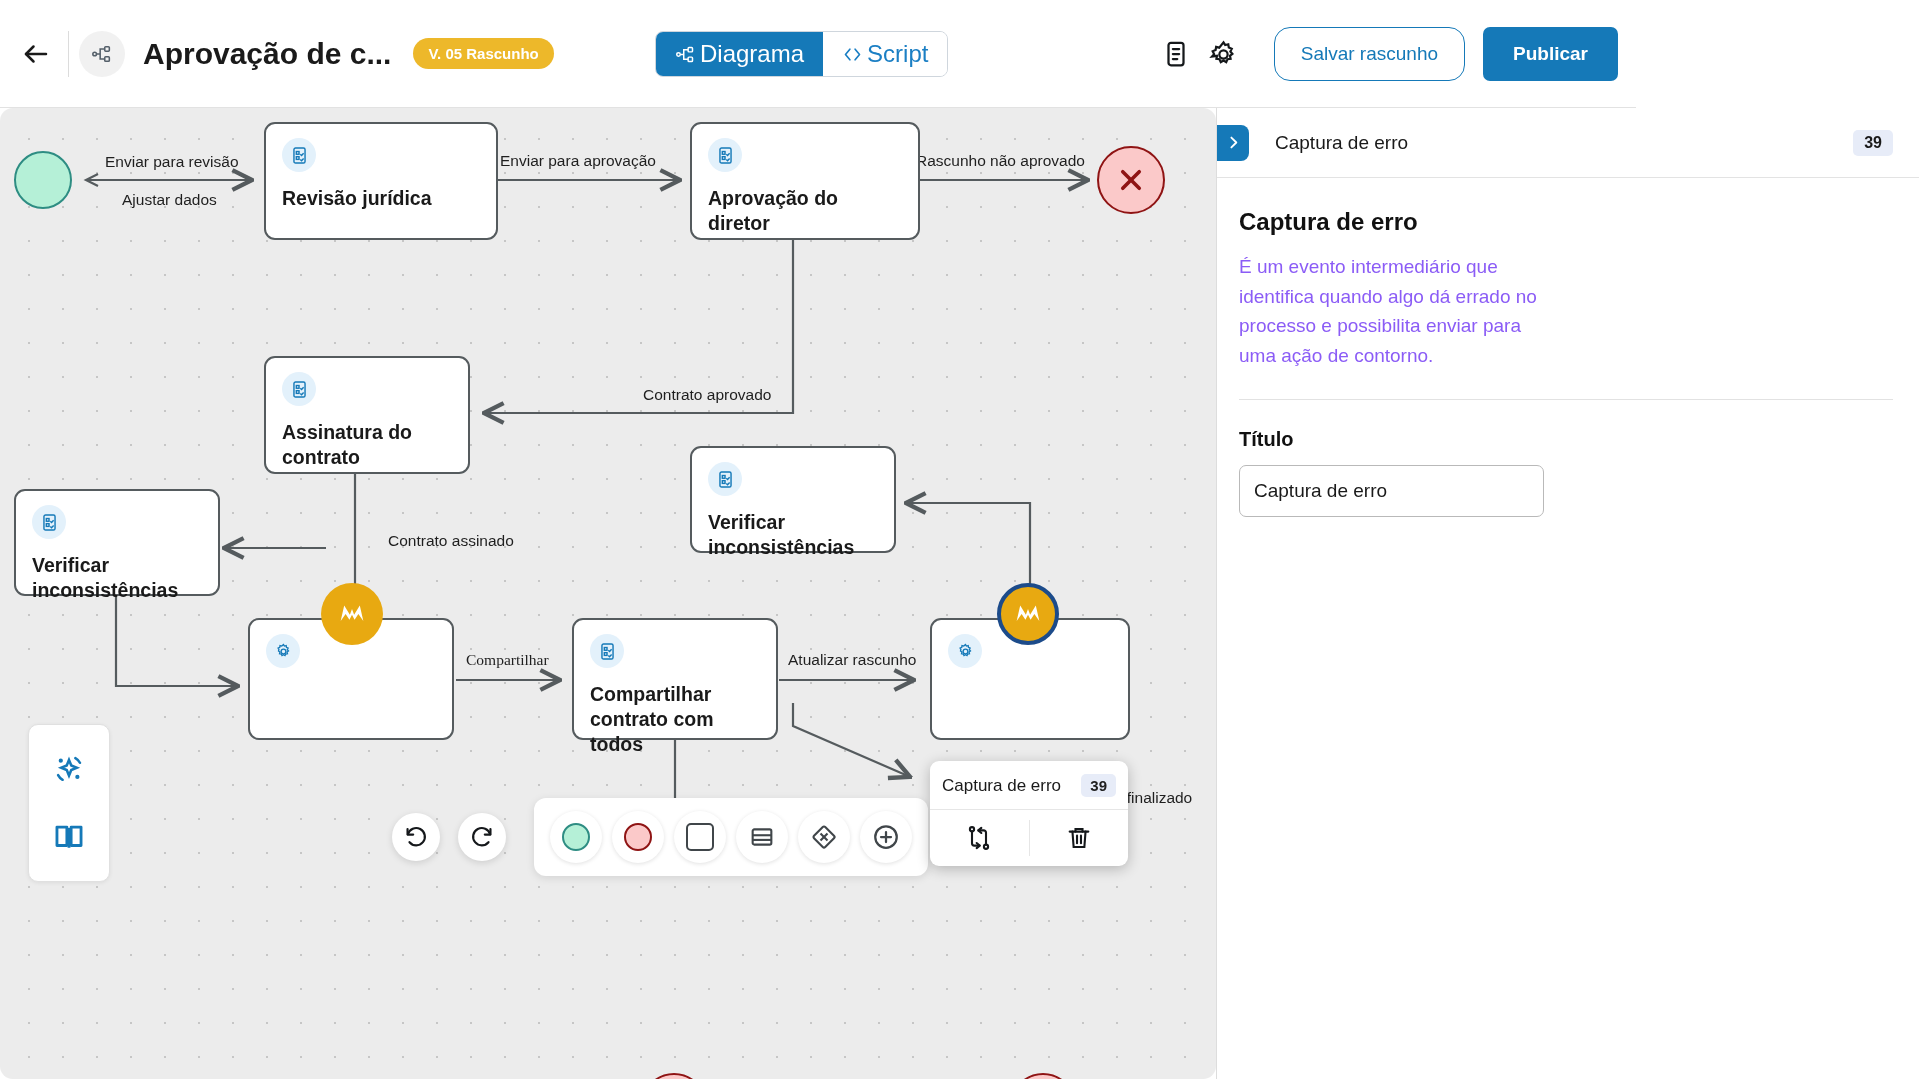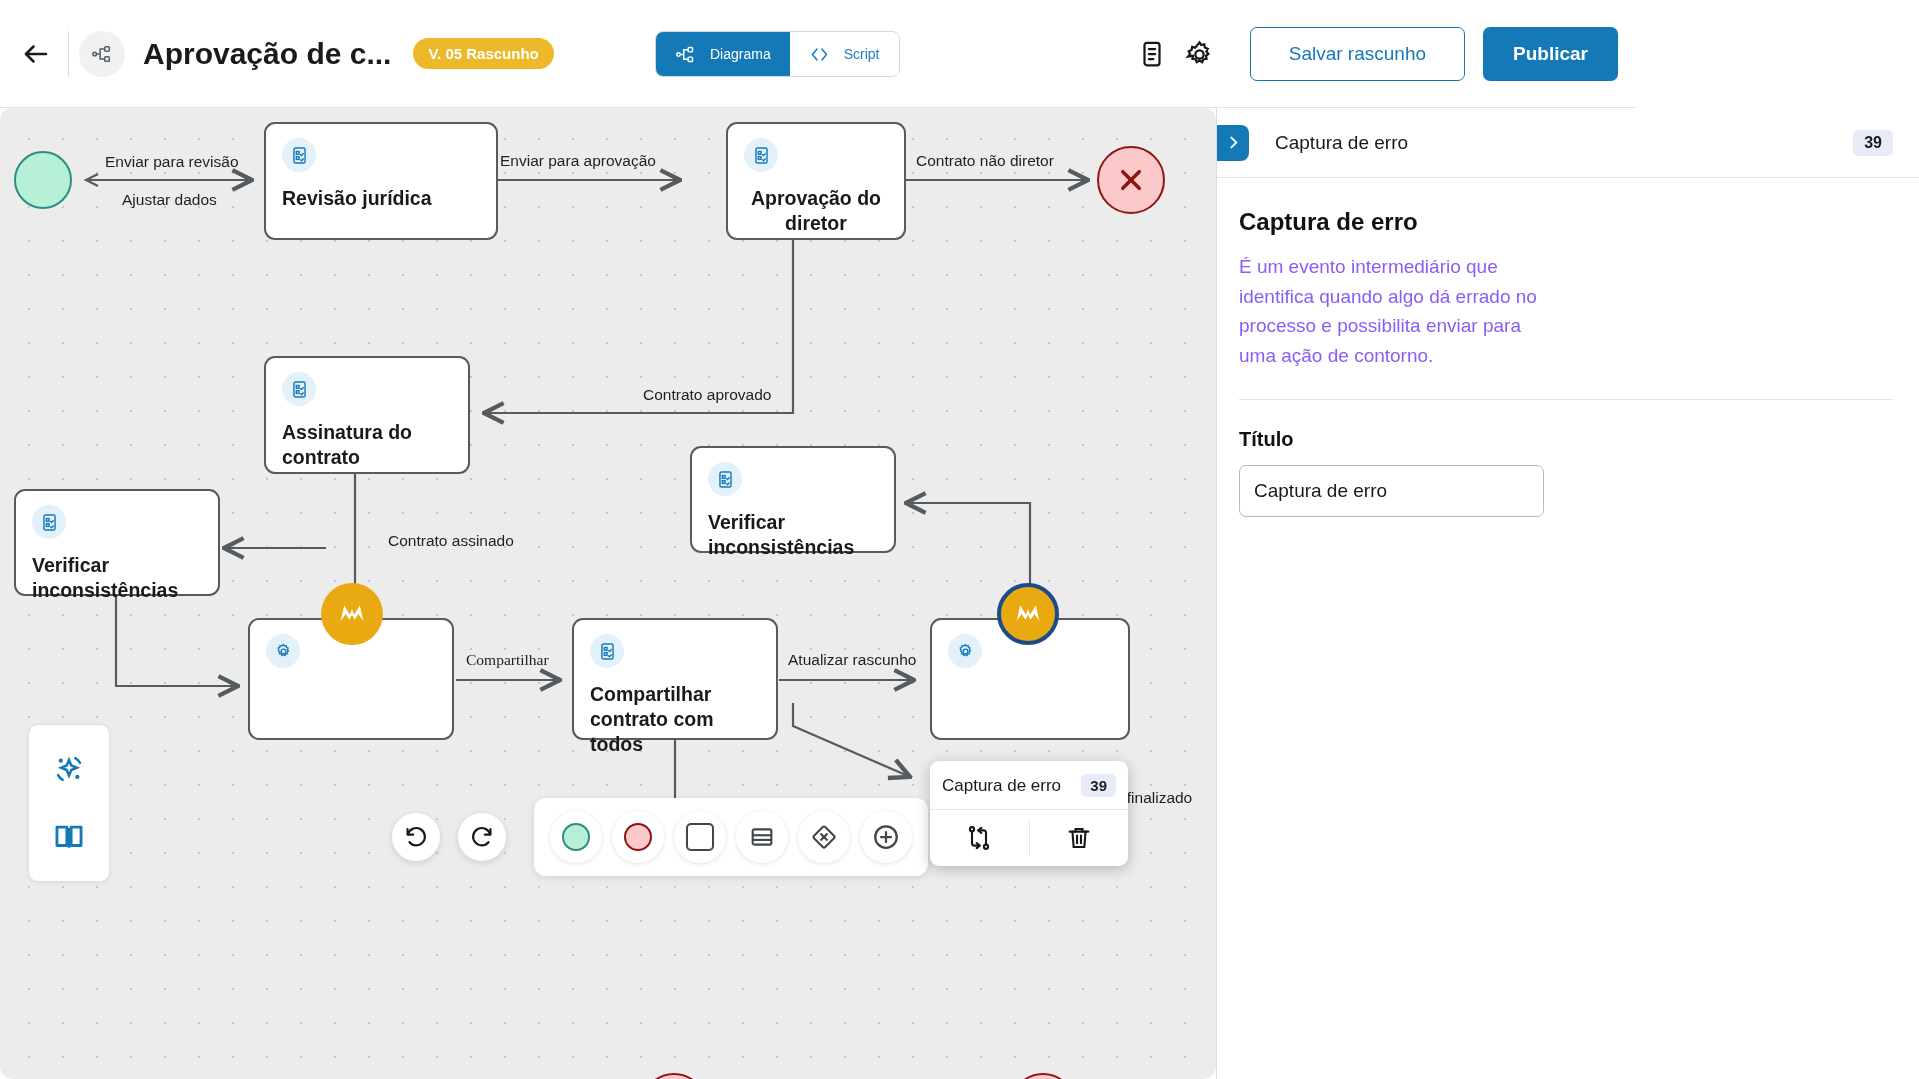--- a/index.html
+++ b/index.html
@@ -41,39 +41,39 @@
     border-radius: 16px; padding: 7px 15px; white-space: nowrap;
   }
 
   #mode-switch {
     position: absolute; left: 655px; top: 31px;
     display: flex; height: 46px;
     border: 1px solid #cfd6dd; border-radius: 8px; overflow: hidden;
     background: #fff;
   }
   .mode-tab {
-    display: flex; align-items: center; gap: 14px;
-    padding: 0 19px; font-size: 14px; cursor: pointer;
+    display: flex; align-items: center; gap: 4px;
+    padding: 0 19px; font-size: 24px; cursor: pointer;
     color: #1b7fc4; background: #fff;
   }
   .mode-tab.active { background: #1579b8; color: #ffffff; }
 
   #hdr-right {
     position: absolute; right: 18px; top: 0; height: 108px;
     display: flex; align-items: center; gap: 0;
   }
   .icon-btn {
     width: 48px; height: 48px; display: flex; align-items: center;
     justify-content: center; cursor: pointer; border-radius: 6px;
   }
   #btn-save {
     margin-left: 26px;
     border: 1px solid #1579b8; color: #1579b8; background: #fff;
-    border-radius: 7px; font-size: 19px;
-    padding: 0 38px; height: 54px; display: flex; align-items: center;
+    border-radius: 16px; font-size: 19px;
+    padding: 0 26px; height: 54px; display: flex; align-items: center;
     cursor: pointer; white-space: nowrap;
   }
   #btn-publish {
     margin-left: 18px;
     background: #1579b8; color: #fff; border-radius: 7px;
     font-size: 19px; font-weight: 700;
     padding: 0 30px; height: 54px; display: flex; align-items: center;
     cursor: pointer; white-space: nowrap;
   }
 
@@ -329,41 +329,41 @@
 
       <path d="M675,630 L675,760"></path>
     </g>
   </svg>
 
   <div class="start-ev" style="left:14px; top:43px;"></div>
 
   <div class="edge-label" style="left:105px; top:45px;">Enviar para revisão</div>
   <div class="edge-label" style="left:122px; top:83px;">Ajustar dados</div>
   <div class="edge-label" style="left:500px; top:44px;">Enviar para aprovação</div>
-  <div class="edge-label" style="left:916px; top:44px;">Contrato não diretor</div>
+  <div class="edge-label" style="left:916px; top:44px;">Rascunho não aprovado</div>
   <div class="edge-label" style="left:643px; top:278px;text-align:right;">Contrato aprovado</div>
   <div class="edge-label" style="left:388px; top:424px;">Contrato assinado</div>
   <div class="edge-label" style="left:466px; top:543px;font-family:Liberation Serif, serif;">Compartilhar</div>
   <div class="edge-label" style="left:788px; top:543px;">Atualizar rascunho</div>
   <div class="edge-label" style="left:1063px; top:681px;">Contrato finalizado</div>
 
   <div class="node" style="left:264px; top:14px; width:234px; height:118px;">
     <div class="nicon">
       <svg width="19" height="19" viewBox="0 0 24 24" fill="none" stroke="#1579b8" stroke-width="1.8">
         <rect x="5" y="2.5" width="14" height="19" rx="2"></rect>
         <rect x="8" y="7" width="3.4" height="3.4"></rect>
           <path d="M13 10.5l1.6 1.6 2.6-2.9"></path>
         <rect x="8" y="13.5" width="3.4" height="3.4"></rect>
           <path d="M13 17l1.6 1.6 2.6-2.9"></path>
       </svg>
     </div>
     <div class="nlabel">Revisão jurídica</div>
   </div>
 
-  <div class="node" style="left:726px; top:14px; width:180px; height:118px;text-align:center;">
+  <div class="node" style="left:690px; top:14px; width:230px; height:118px;">
     <div class="nicon">
       <svg width="19" height="19" viewBox="0 0 24 24" fill="none" stroke="#1579b8" stroke-width="1.8">
         <rect x="5" y="2.5" width="14" height="19" rx="2"></rect>
         <rect x="8" y="7" width="3.4" height="3.4"></rect>
           <path d="M13 10.5l1.6 1.6 2.6-2.9"></path>
         <rect x="8" y="13.5" width="3.4" height="3.4"></rect>
           <path d="M13 17l1.6 1.6 2.6-2.9"></path>
       </svg>
     </div>
     <div class="nlabel">Aprovação do diretor</div>

